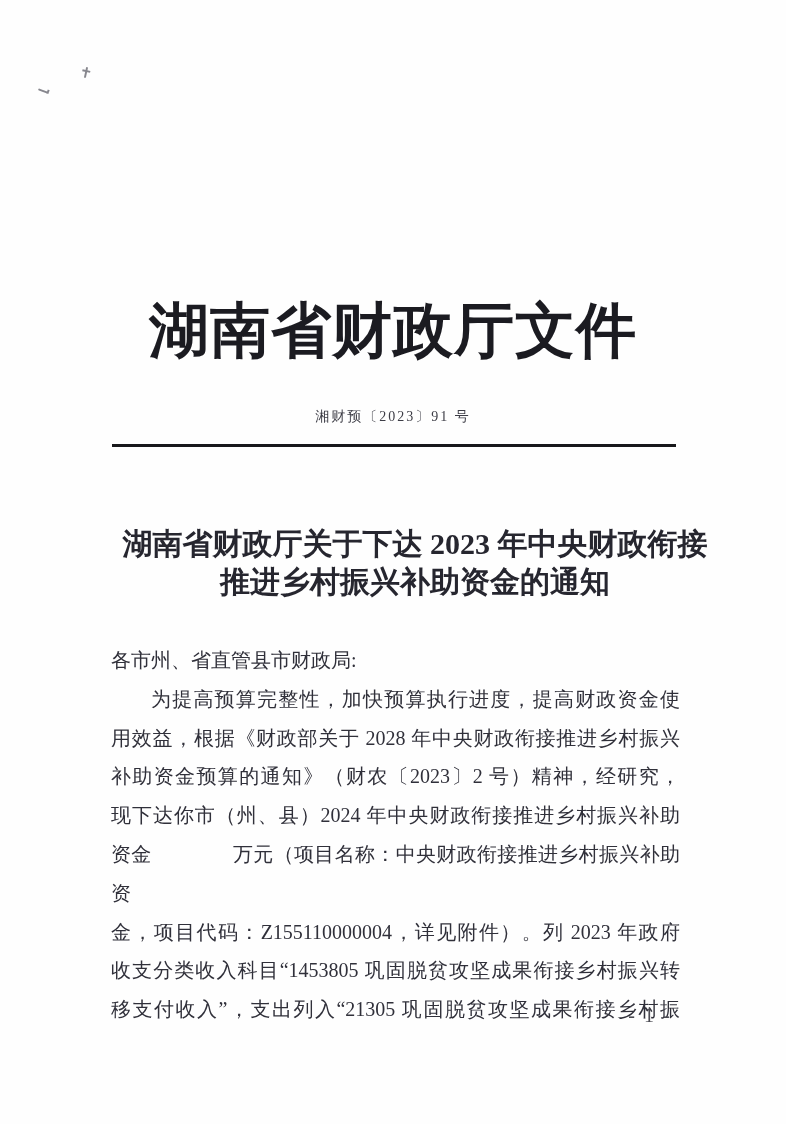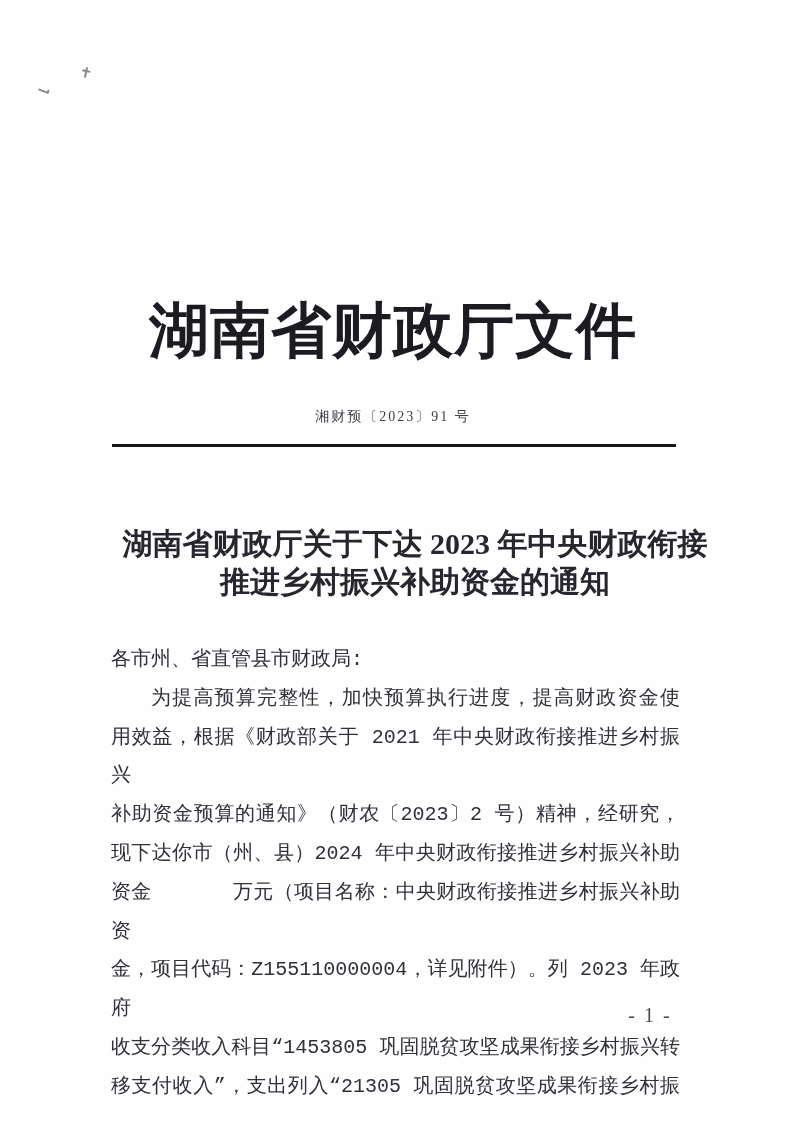--- a/index.html
+++ b/index.html
@@ -77,21 +77,20 @@
     position: absolute;
     top: 641px; left: 111px;
     width: 569px;
     font-size: 20px;
     color: #30303a;
   }
   .body-block .line {
     line-height: 38.8px;
     text-align: justify;
     text-align-last: justify;
-    font-family: Liberation Mono, monospace;
   }
   .body-block .salutation {
     text-align: left;
     text-align-last: left;
   }
   .body-block .indent { text-indent: 2em; }
 
   .page-number {
     position: absolute;
     top: 1004px; left: 610px;
@@ -117,21 +116,21 @@
   <div class="rule"></div>
 
   <h1 class="heading">
     <span class="h-line">湖南省财政厅关于下达 2023 年中央财政衔接</span>
     <span class="h-line">推进乡村振兴补助资金的通知</span>
   </h1>
 
   <div class="body-block">
     <div class="line salutation">各市州、省直管县市财政局:</div>
     <div class="line indent">为提高预算完整性，加快预算执行进度，提高财政资金使</div>
-    <div class="line">用效益，根据《财政部关于 2021 年中央财政衔接推进乡村振兴</div>
+    <div class="line">用效益，根据《财政部关于 2028 年中央财政衔接推进乡村振兴</div>
     <div class="line">补助资金预算的通知》（财农〔2023〕2 号）精神，经研究，</div>
     <div class="line">现下达你市（州、县）2024 年中央财政衔接推进乡村振兴补助</div>
     <div class="line">资金　　　　万元（项目名称：中央财政衔接推进乡村振兴补助资</div>
     <div class="line">金，项目代码：Z155110000004，详见附件）。列 2023 年政府</div>
     <div class="line">收支分类收入科目“1453805 巩固脱贫攻坚成果衔接乡村振兴转</div>
     <div class="line">移支付收入”，支出列入“21305 巩固脱贫攻坚成果衔接乡村振</div>
   </div>
 
   <div class="page-number">- 1 -</div>
 

